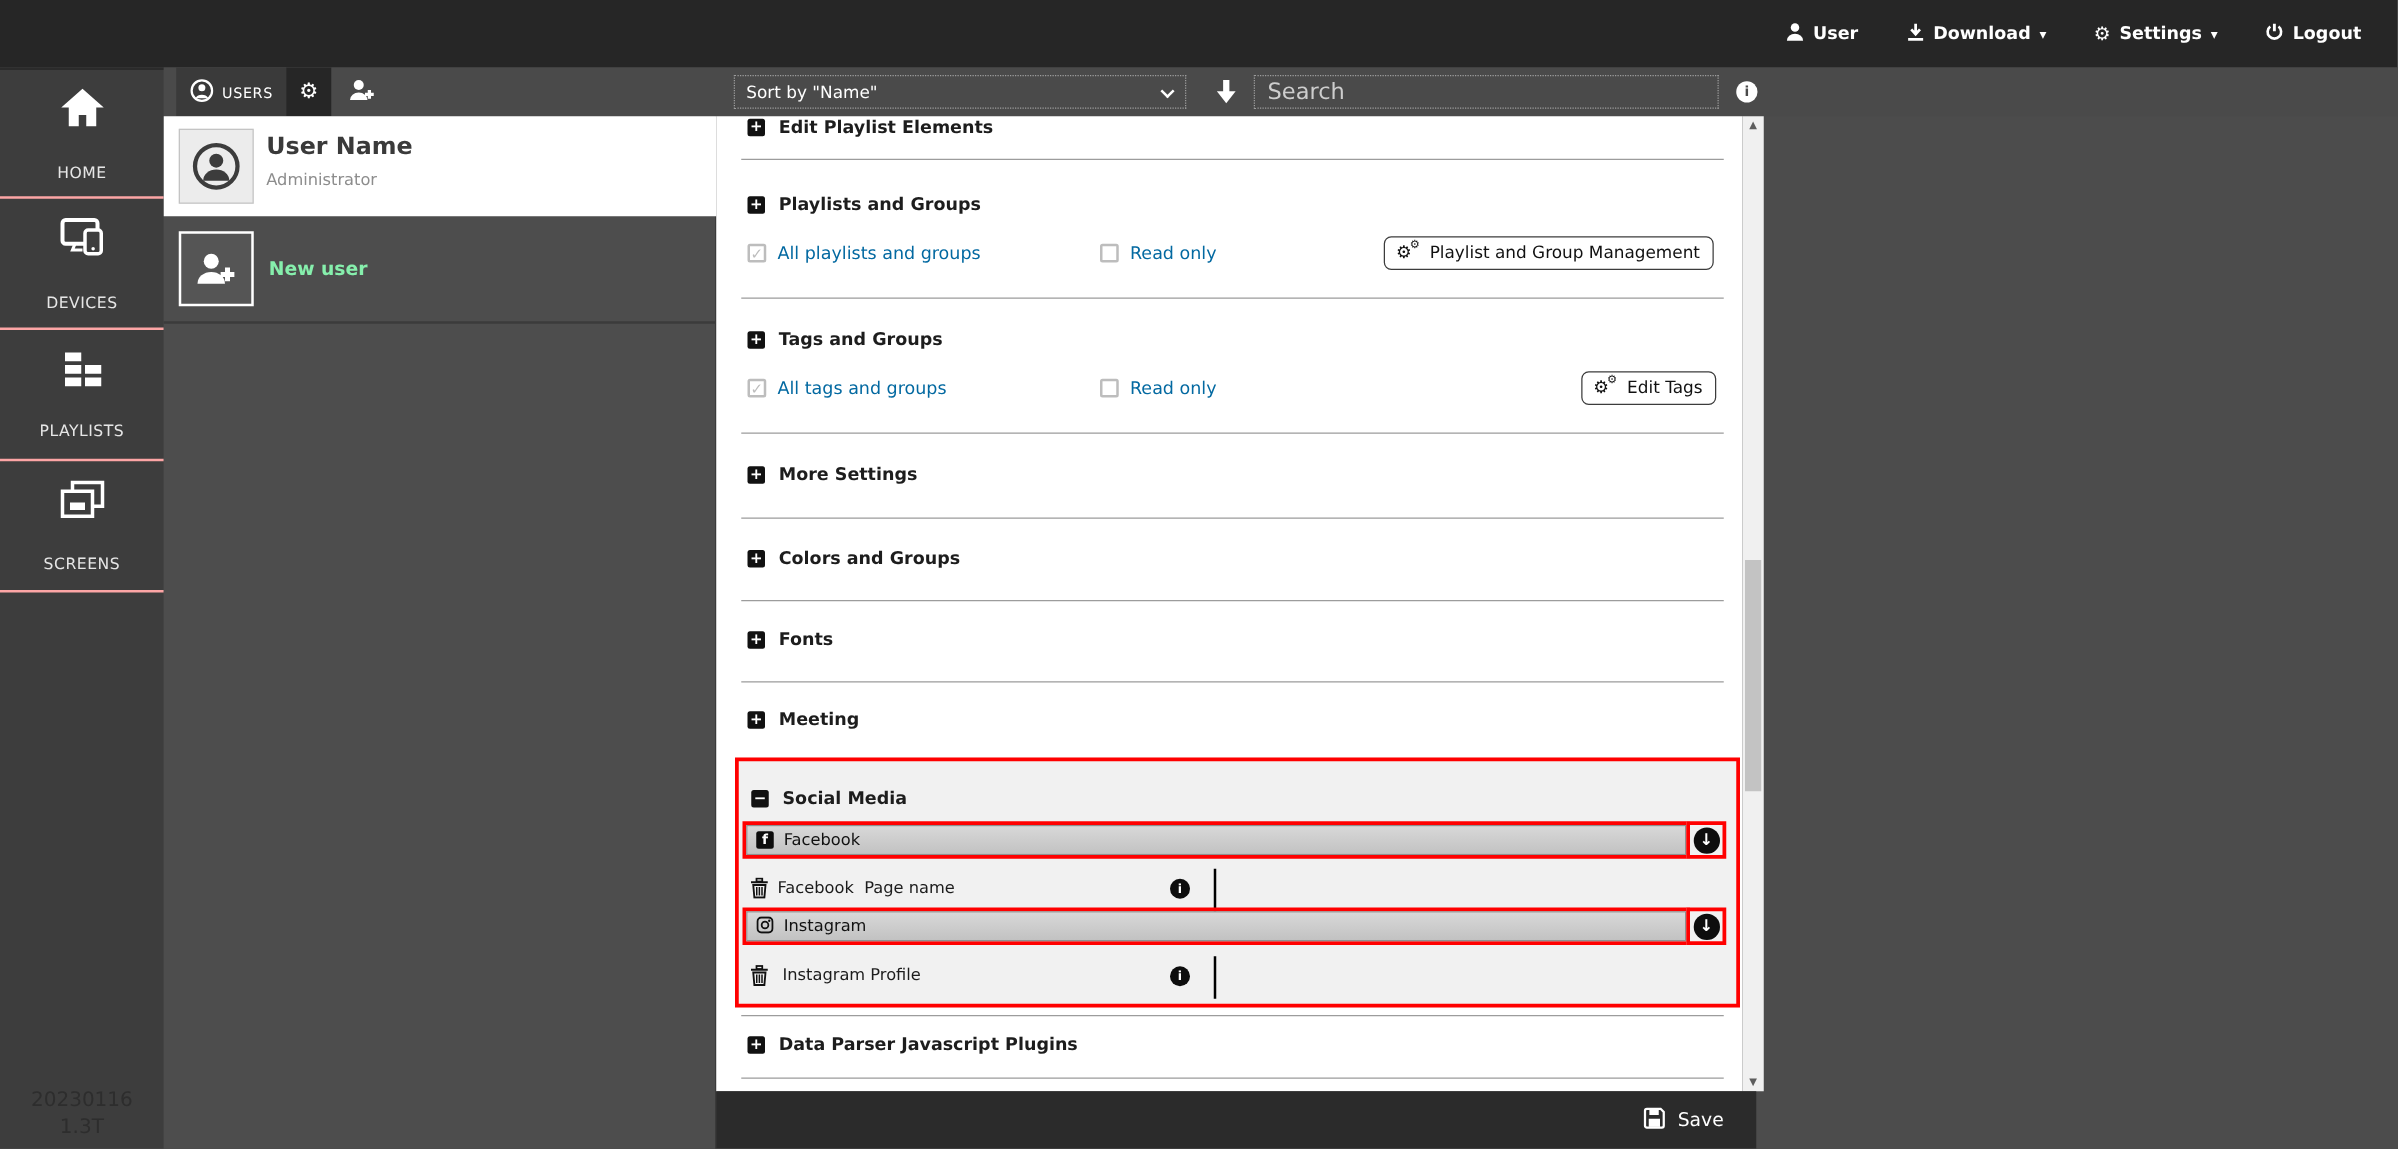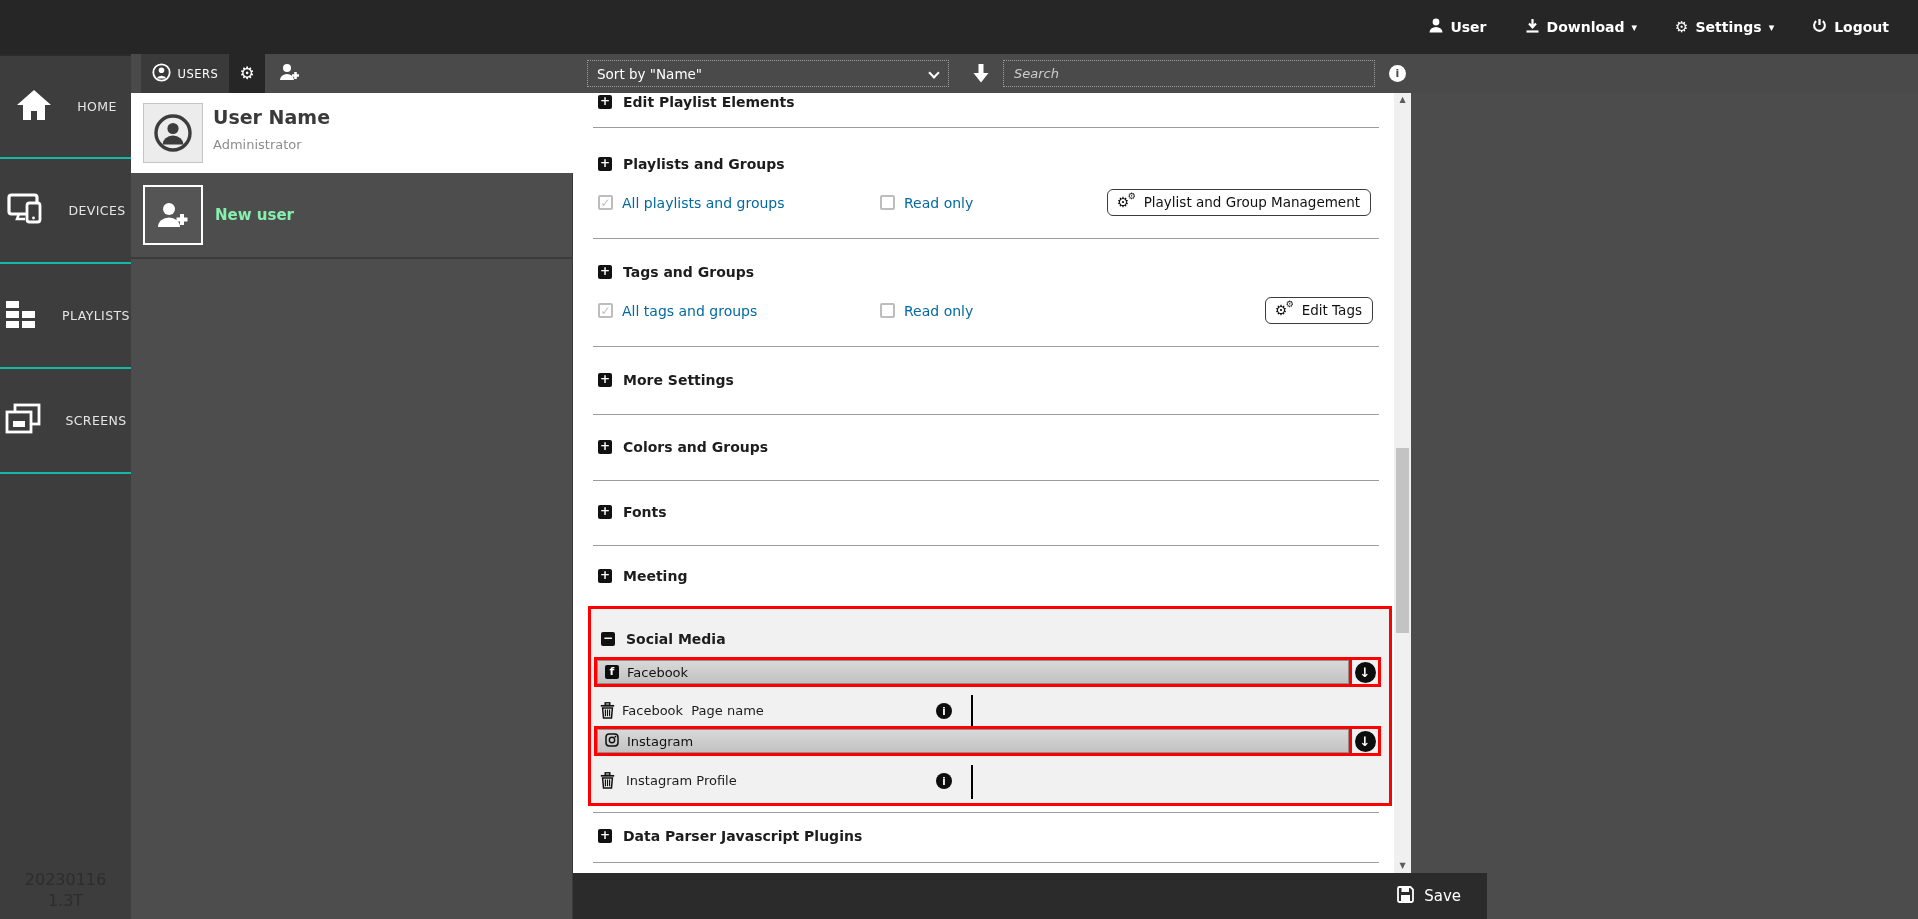--- a/index.html
+++ b/index.html
@@ -8,37 +8,37 @@
   .abs { position:absolute; }
   .page { position:relative; width:1918px; height:919px; background:#4c4c4c; overflow:hidden; }
 
   
   .topbar { left:0; top:0; width:1918px; height:54px; background:#262626; display:flex; justify-content:flex-end; align-items:center; padding-right:10px; }
   .topbar-item { display:flex; align-items:center; gap:7px; color:#fff; font-size:14px; font-weight:bold; padding:0 19px; height:100%; cursor:pointer; }
   .caret { font-size:11px; color:#fff; }
 
   
   .sidebar { left:0; top:54px; width:131px; height:865px; background:#3d3d3d; }
-  .side-item { height:105px; border-bottom:2px solid #14b8a6; display:flex; flex-direction:row; justify-content:center; align-items:center; gap:23px; cursor:pointer; }
+  .side-item { height:105px; border-bottom:2px solid #fca5a5; display:flex; flex-direction:column; justify-content:center; align-items:center; gap:23px; cursor:pointer; }
   .side-item:first-child { border-top:2px solid #2b2b2b; }
   .side-label { color:#e6e6e6; font-size:12.5px; letter-spacing:.4px; }
   .side-version { position:absolute; bottom:8px; left:0; width:100%; text-align:center; color:#2d2d2d; font-size:16px; line-height:21px; }
 
   
   .tabbar { left:131px; top:54px; width:1787px; height:39px; background:#4a4a4a; }
   .tab-users { position:absolute; left:10px; top:0; width:88px; height:39px; background:#3a3a3a; display:flex; align-items:center; justify-content:center; gap:7px; color:#fff; font-size:11.5px; letter-spacing:.5px; cursor:pointer; }
   .tab-gear { position:absolute; left:98px; top:0; width:36px; height:39px; background:#262626; display:flex; align-items:center; justify-content:center; cursor:pointer; }
   .tab-adduser { position:absolute; left:140px; top:0; width:38px; height:39px; display:flex; align-items:center; justify-content:center; cursor:pointer; }
   .gear-glyph { color:#fff; font-size:17px; line-height:1; }
   .sort-wrap { position:absolute; left:456px; top:6px; width:362px; height:27px; border:1px dotted #9d9d9d; }
   .sort-select { width:100%; height:100%; background:transparent; border:none; color:#fff; font-size:13.5px; padding:0 26px 0 9px; appearance:none; -webkit-appearance:none; outline:none; font-family:inherit; }
   .sort-select option { color:#000; }
   .sel-chevron { position:absolute; right:10px; top:8px; width:8px; height:8px; border-right:2px solid #fff; border-bottom:2px solid #fff; transform:rotate(45deg); pointer-events:none; }
   .sortdir { position:absolute; left:838px; top:7px; width:24px; height:25px; display:flex; align-items:center; justify-content:center; cursor:pointer; }
-  .search-input { position:absolute; left:872px; top:6px; width:372px; height:27px; background:transparent; border:1px dotted #9d9d9d; color:#22c55e; font-size:13px; padding:0 10px; outline:none; font-family:inherit;font-style:italic; }
+  .search-input { position:absolute; left:872px; top:6px; width:372px; height:27px; background:transparent; border:1px dotted #9d9d9d; color:#22c55e; font-size:18px; padding:0 10px; outline:none; font-family:inherit; }
   .search-input::placeholder { color:#cdcdcd; opacity:1; }
   .bar-info { position:absolute; left:1258px; top:11px; width:17px; height:17px; border-radius:50%; background:#fff; color:#4a4a4a; font-size:11px; font-weight:bold; display:flex; align-items:center; justify-content:center; cursor:pointer; }
 
   
   .userpanel { left:131px; top:93px; width:442px; height:839px; background:#4d4d4d; border-right:1px solid #3a3a3a; }
   .user-card { position:absolute; left:0; top:0; width:442px; height:80px; background:#fff; cursor:pointer; }
   .avatar-box { position:absolute; left:12px; top:10px; width:60px; height:60px; background:#ececec; border:1px solid #c4c4c4; display:flex; align-items:center; justify-content:center; }
   .user-name { position:absolute; left:82px; top:13px; font-size:19px; font-weight:bold; color:#3a3a3a; }
   .user-role { position:absolute; left:82px; top:44px; font-size:13px; color:#8d8d8d; }
   .newuser-row { position:absolute; left:0; top:82px; width:442px; height:84px; border-bottom:2px solid #3b3b3b; cursor:pointer; }
@@ -75,21 +75,21 @@
 
   
   .fb-ic { width:14px; height:14px; background:#0d0d0d; border-radius:2px; color:#fff; font-size:11px; font-weight:bold; text-align:center; line-height:14px; }
 
   
   .scrollbar { left:1394px; top:93px; width:17px; height:780px; background:#f0f0f0; }
   .sb-arrow { position:absolute; left:0; width:17px; height:14px; color:#5d5d5d; font-size:8px; text-align:center; line-height:14px; cursor:pointer; }
   .sb-thumb { position:absolute; left:2px; top:355px; width:13px; height:185px; background:#c3c3c3; cursor:pointer; }
 
   
-  .savebar { left:573px; top:873px; width:914px; height:46px; background:#2b2b2b; display:flex; align-items:center; justify-content:flex-end; gap:9px; padding-right:26px; }
+  .savebar { left:573px; top:873px; width:832px; height:46px; background:#2b2b2b; display:flex; align-items:center; justify-content:flex-end; gap:9px; padding-right:26px; }
   .save-label { color:#fff; font-size:15px; }
   .savebar-btn { display:flex; align-items:center; gap:9px; cursor:pointer; }
 </style>
 </head>
 <body>
 
 <div class="page">
 
   <div class="abs topbar">
     <div class="topbar-item">

